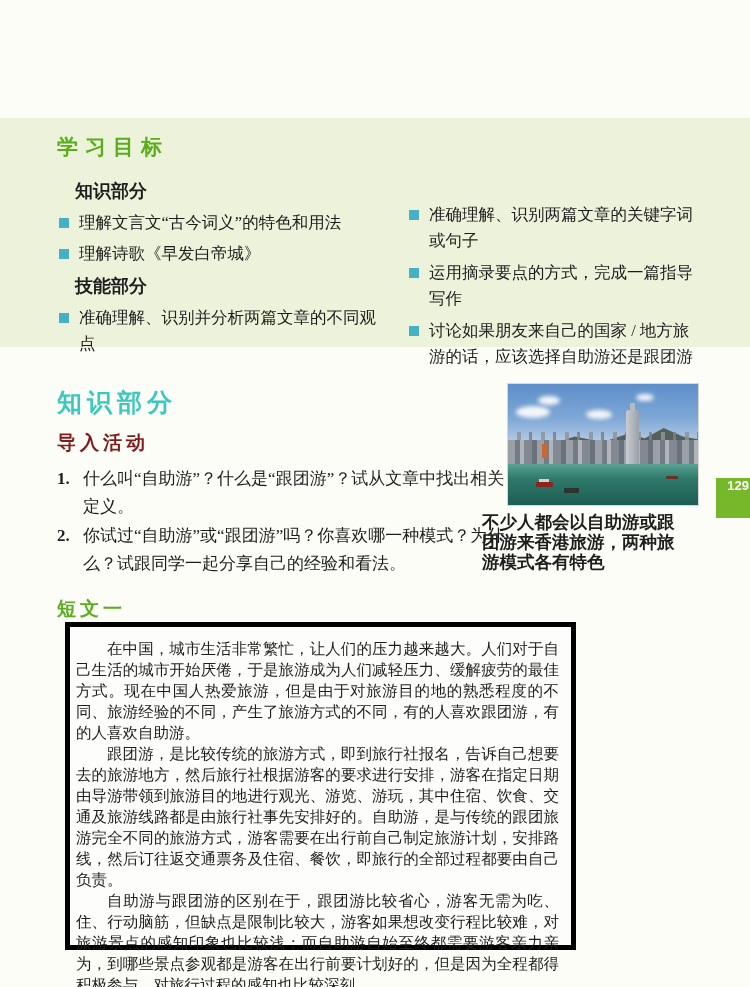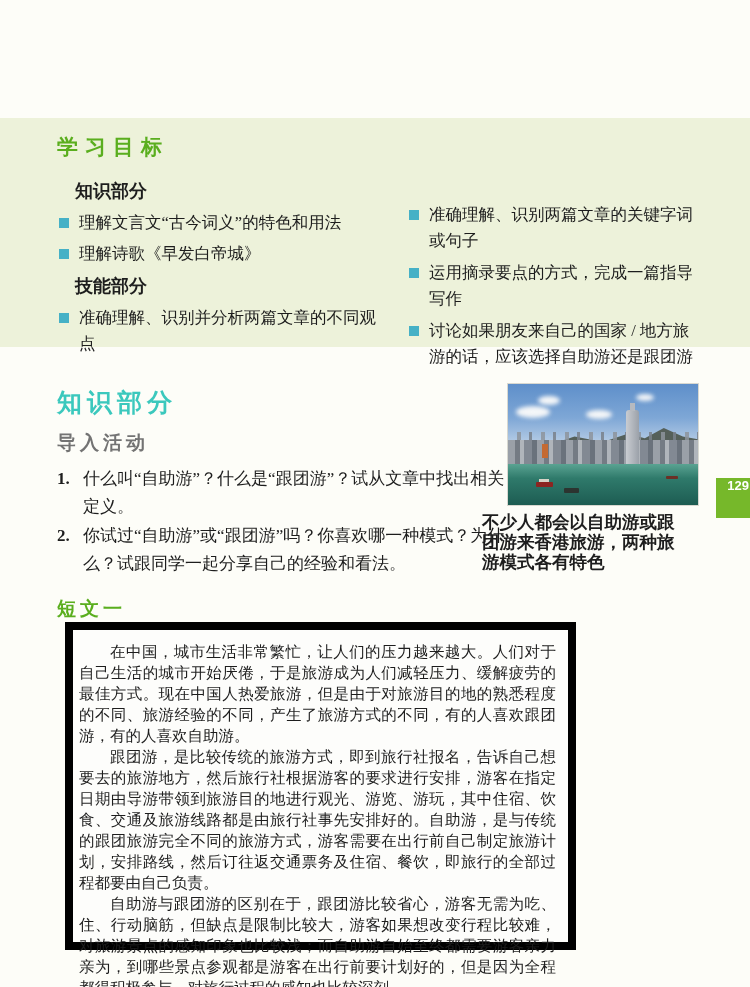--- a/index.html
+++ b/index.html
@@ -42,21 +42,21 @@
     margin:8px 10px 0 2px; display:inline-block;
   }
 
   
   .gw-heading {
     position:absolute; top:386px; left:57px;
     color:#3bc8bd; font-weight:bold; font-size:25px; letter-spacing:5px;
   }
   .activity { position:absolute; top:430px; left:57px; width:452px; }
   .act-heading {
-    color:#737373; font-weight:bold; font-size:19px; letter-spacing:4px;
+    color:#7f1d1d; font-weight:bold; font-size:19px; letter-spacing:4px;
     margin-bottom:9px;
   }
   .q-item { display:flex; font-size:17px; line-height:1.62; margin-bottom:2px; }
   .q-num  { flex:none; width:26px; font-weight:bold; }
 
   
   .figure {
     position:absolute; top:384px; left:508px; width:190px; height:121px;
     background:linear-gradient(180deg,#5e8fca 0%,#7ea7d6 28%,#aec7e3 46%,#c6d5e7 52%);
     overflow:hidden; box-shadow:0 0 0 1px #d8d8d0;
@@ -108,21 +108,21 @@
     padding-right:1px;
   }
 
   
   .passage-heading {
     position:absolute; top:596px; left:57px;
     color:#5aae1e; font-weight:bold; font-size:19px; letter-spacing:4px;
   }
   .passage-box {
     position:absolute; top:622px; left:65px; width:511px; height:328px;
-    border:8px solid #000000; background:#fdfdfb; padding:11px 12px 8px 6px;
+    border:5px solid #000000; background:#fdfdfb; padding:11px 12px 8px 6px;
   }
   .passage-box p {
     font-size:15.5px; line-height:21px; text-indent:2em; text-align:justify;
   }
   .passage-source {
     font-size:15.5px; line-height:21px; text-align:right; margin-top:1px; padding-right:2px;
   }
 </style>
 </head>
 <body>

